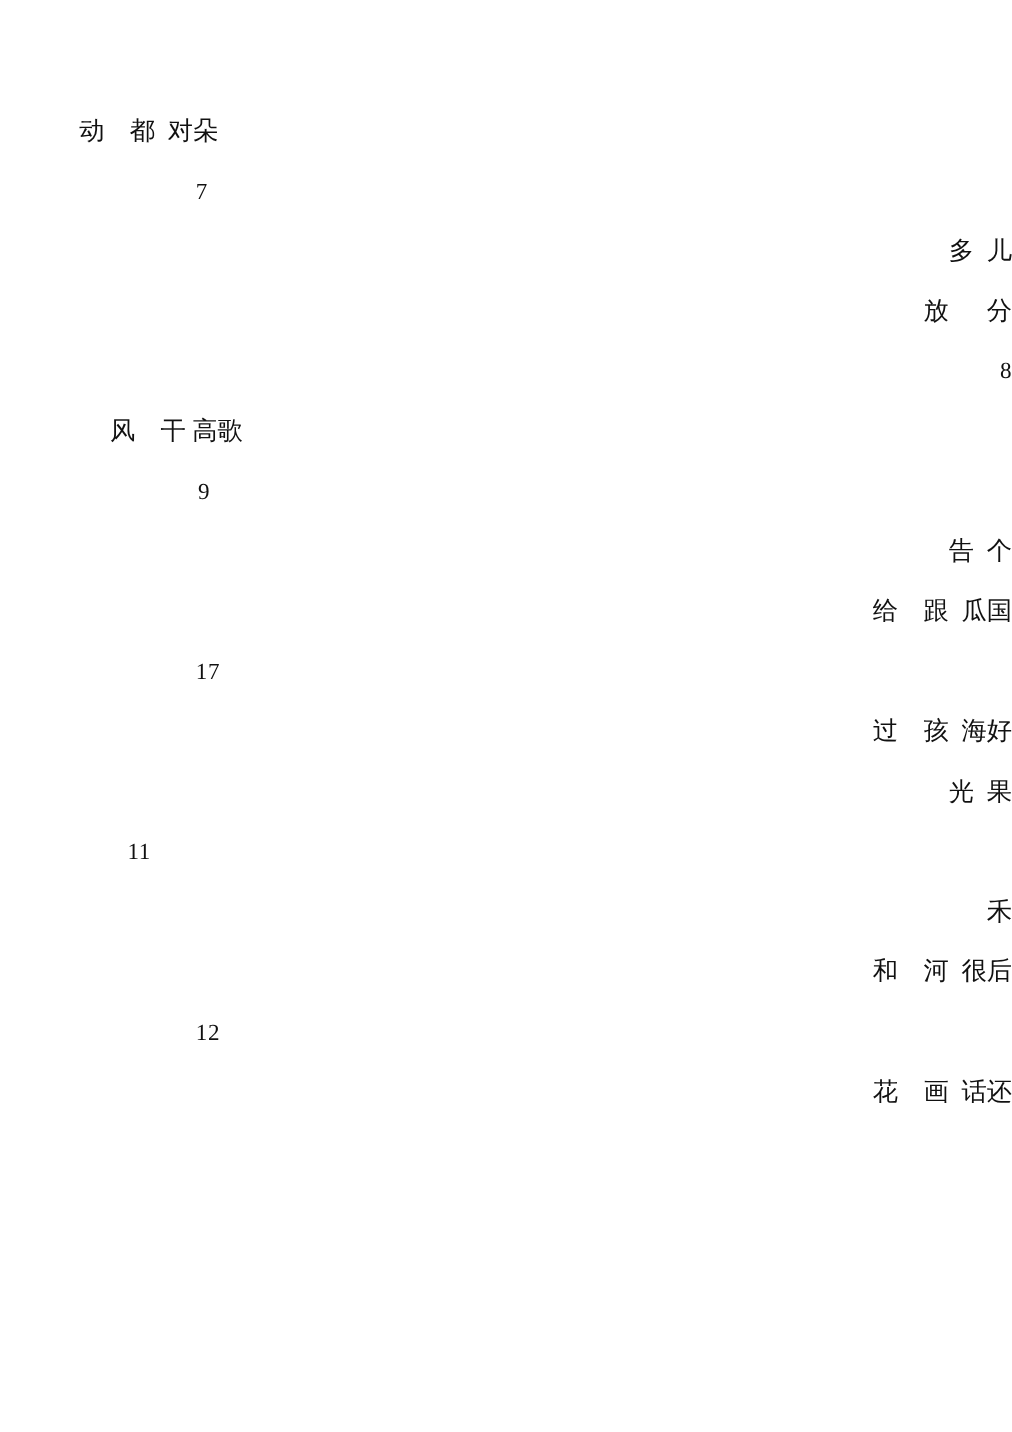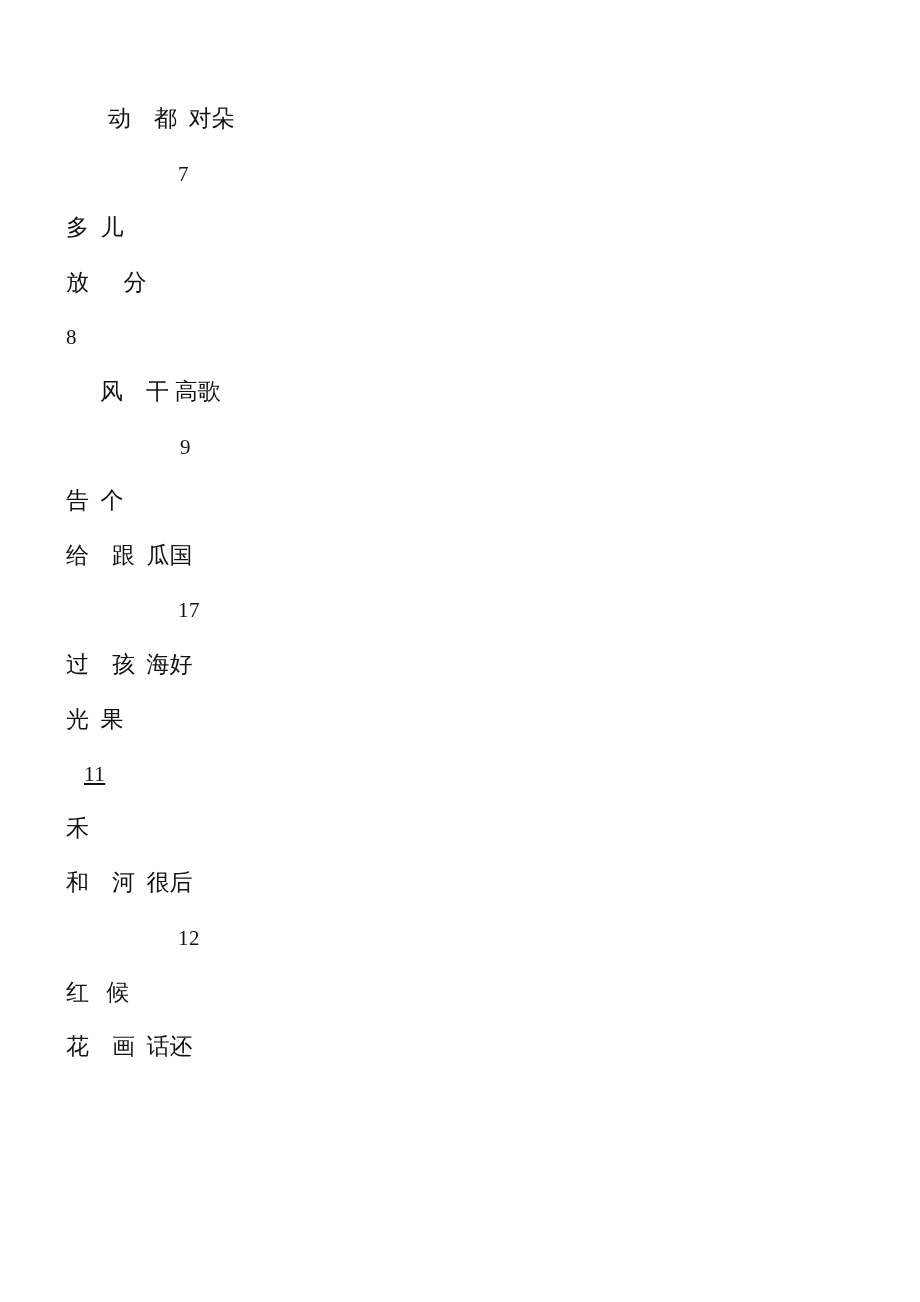--- a/index.html
+++ b/index.html
@@ -49,24 +49,24 @@
     letter-spacing: 0px;
   }
 
   
   .doc-line.num {
     font-size: 21px;
     letter-spacing: 0.5px;
   }
 
   
-  .ind-0  { padding-left: 66px; }
-  .ind-1  { padding-left: 84px; text-decoration: underline; }
+  .ind-0  { padding-left: 120px; text-align: right; }
+  .ind-1  { padding-left: 116px; }
   .ind-2  { padding-left: 100px; }
-  .ind-3  { padding-left: 108px; }
+  .ind-3  { padding-left: 72px; }
   .ind-4  { padding-left: 178px; }
   .ind-5  { padding-left: 180px; }
 </style>
 </head>
 <body>
 
 <div id="page">
   <div class="doc-body">
     <div class="doc-line cjk ind-3">动    都  对朵</div>
     <div class="doc-line num ind-4">7</div>
@@ -77,16 +77,15 @@
     <div class="doc-line num ind-5">9</div>
     <div class="doc-line cjk ind-0">告  个</div>
     <div class="doc-line cjk ind-0">给    跟  瓜国</div>
     <div class="doc-line num ind-4">17</div>
     <div class="doc-line cjk ind-0">过    孩  海好</div>
     <div class="doc-line cjk ind-0">光  果</div>
     <div class="doc-line num ind-1">11</div>
     <div class="doc-line cjk ind-0">禾</div>
     <div class="doc-line cjk ind-0">和    河  很后</div>
     <div class="doc-line num ind-4">12</div>
-    <div class="doc-line cjk ind-0">红   候</div>
     <div class="doc-line cjk ind-0">花    画  话还</div>
   </div>
 </div>
 
 </body></html>

